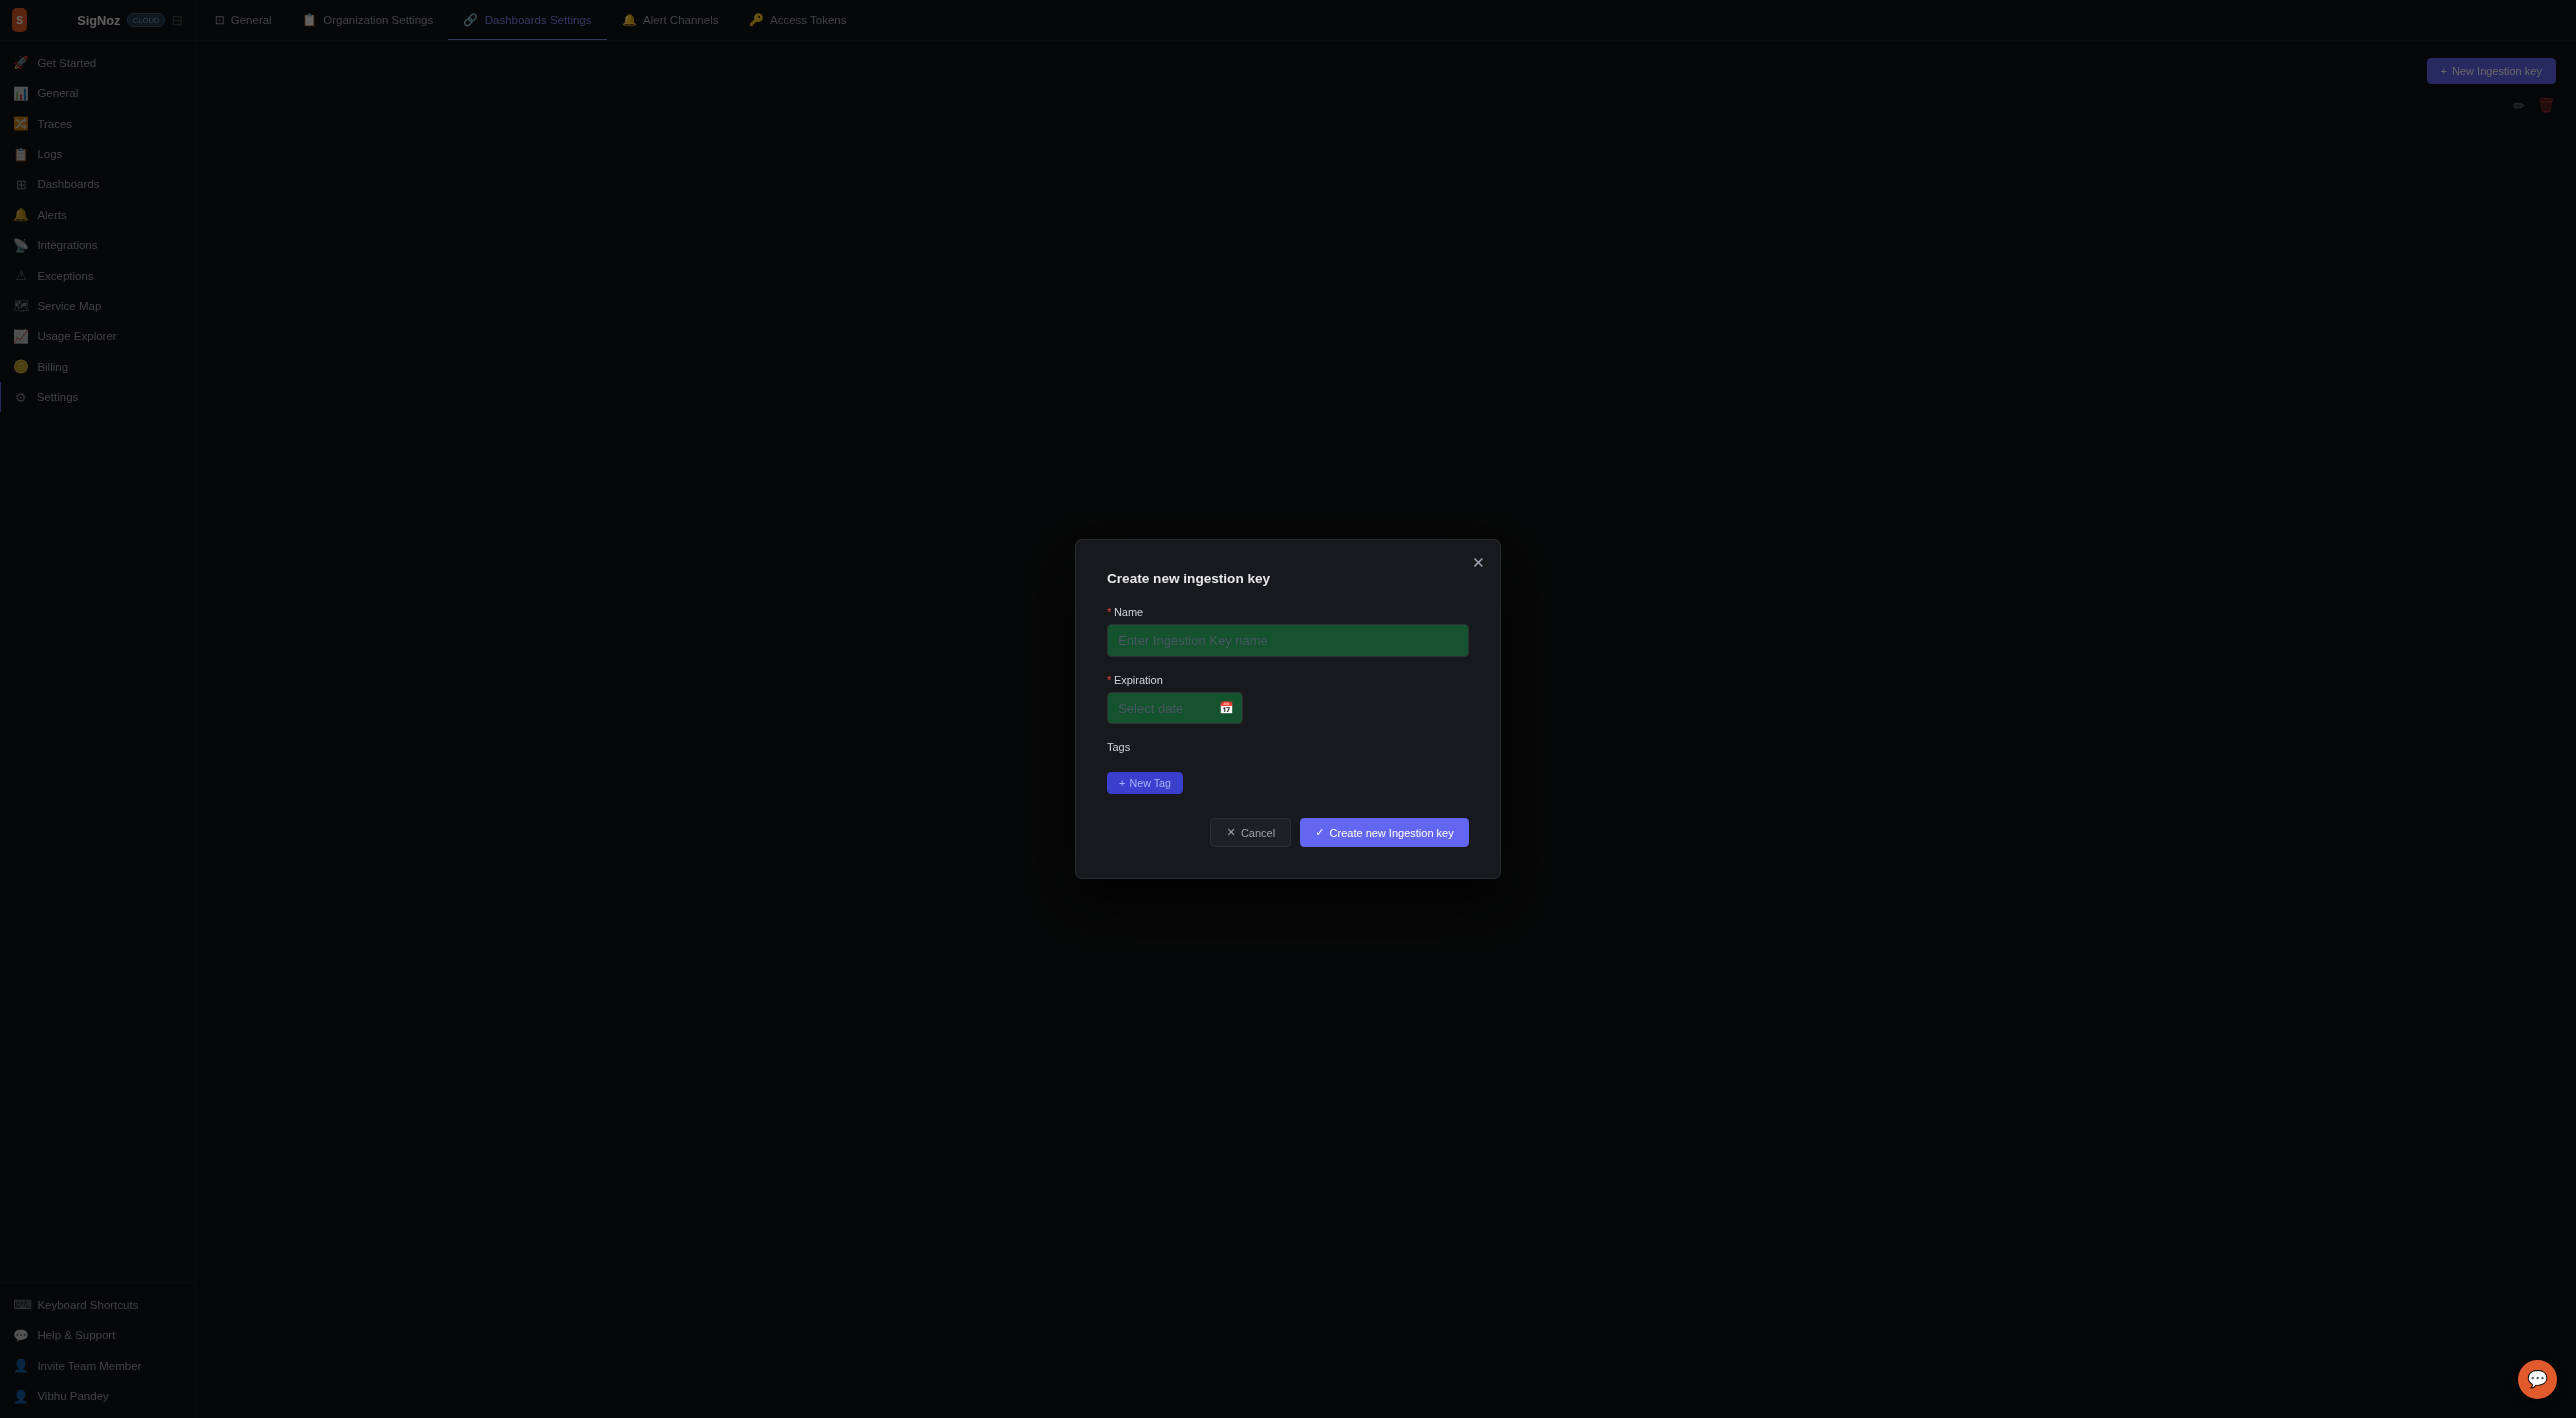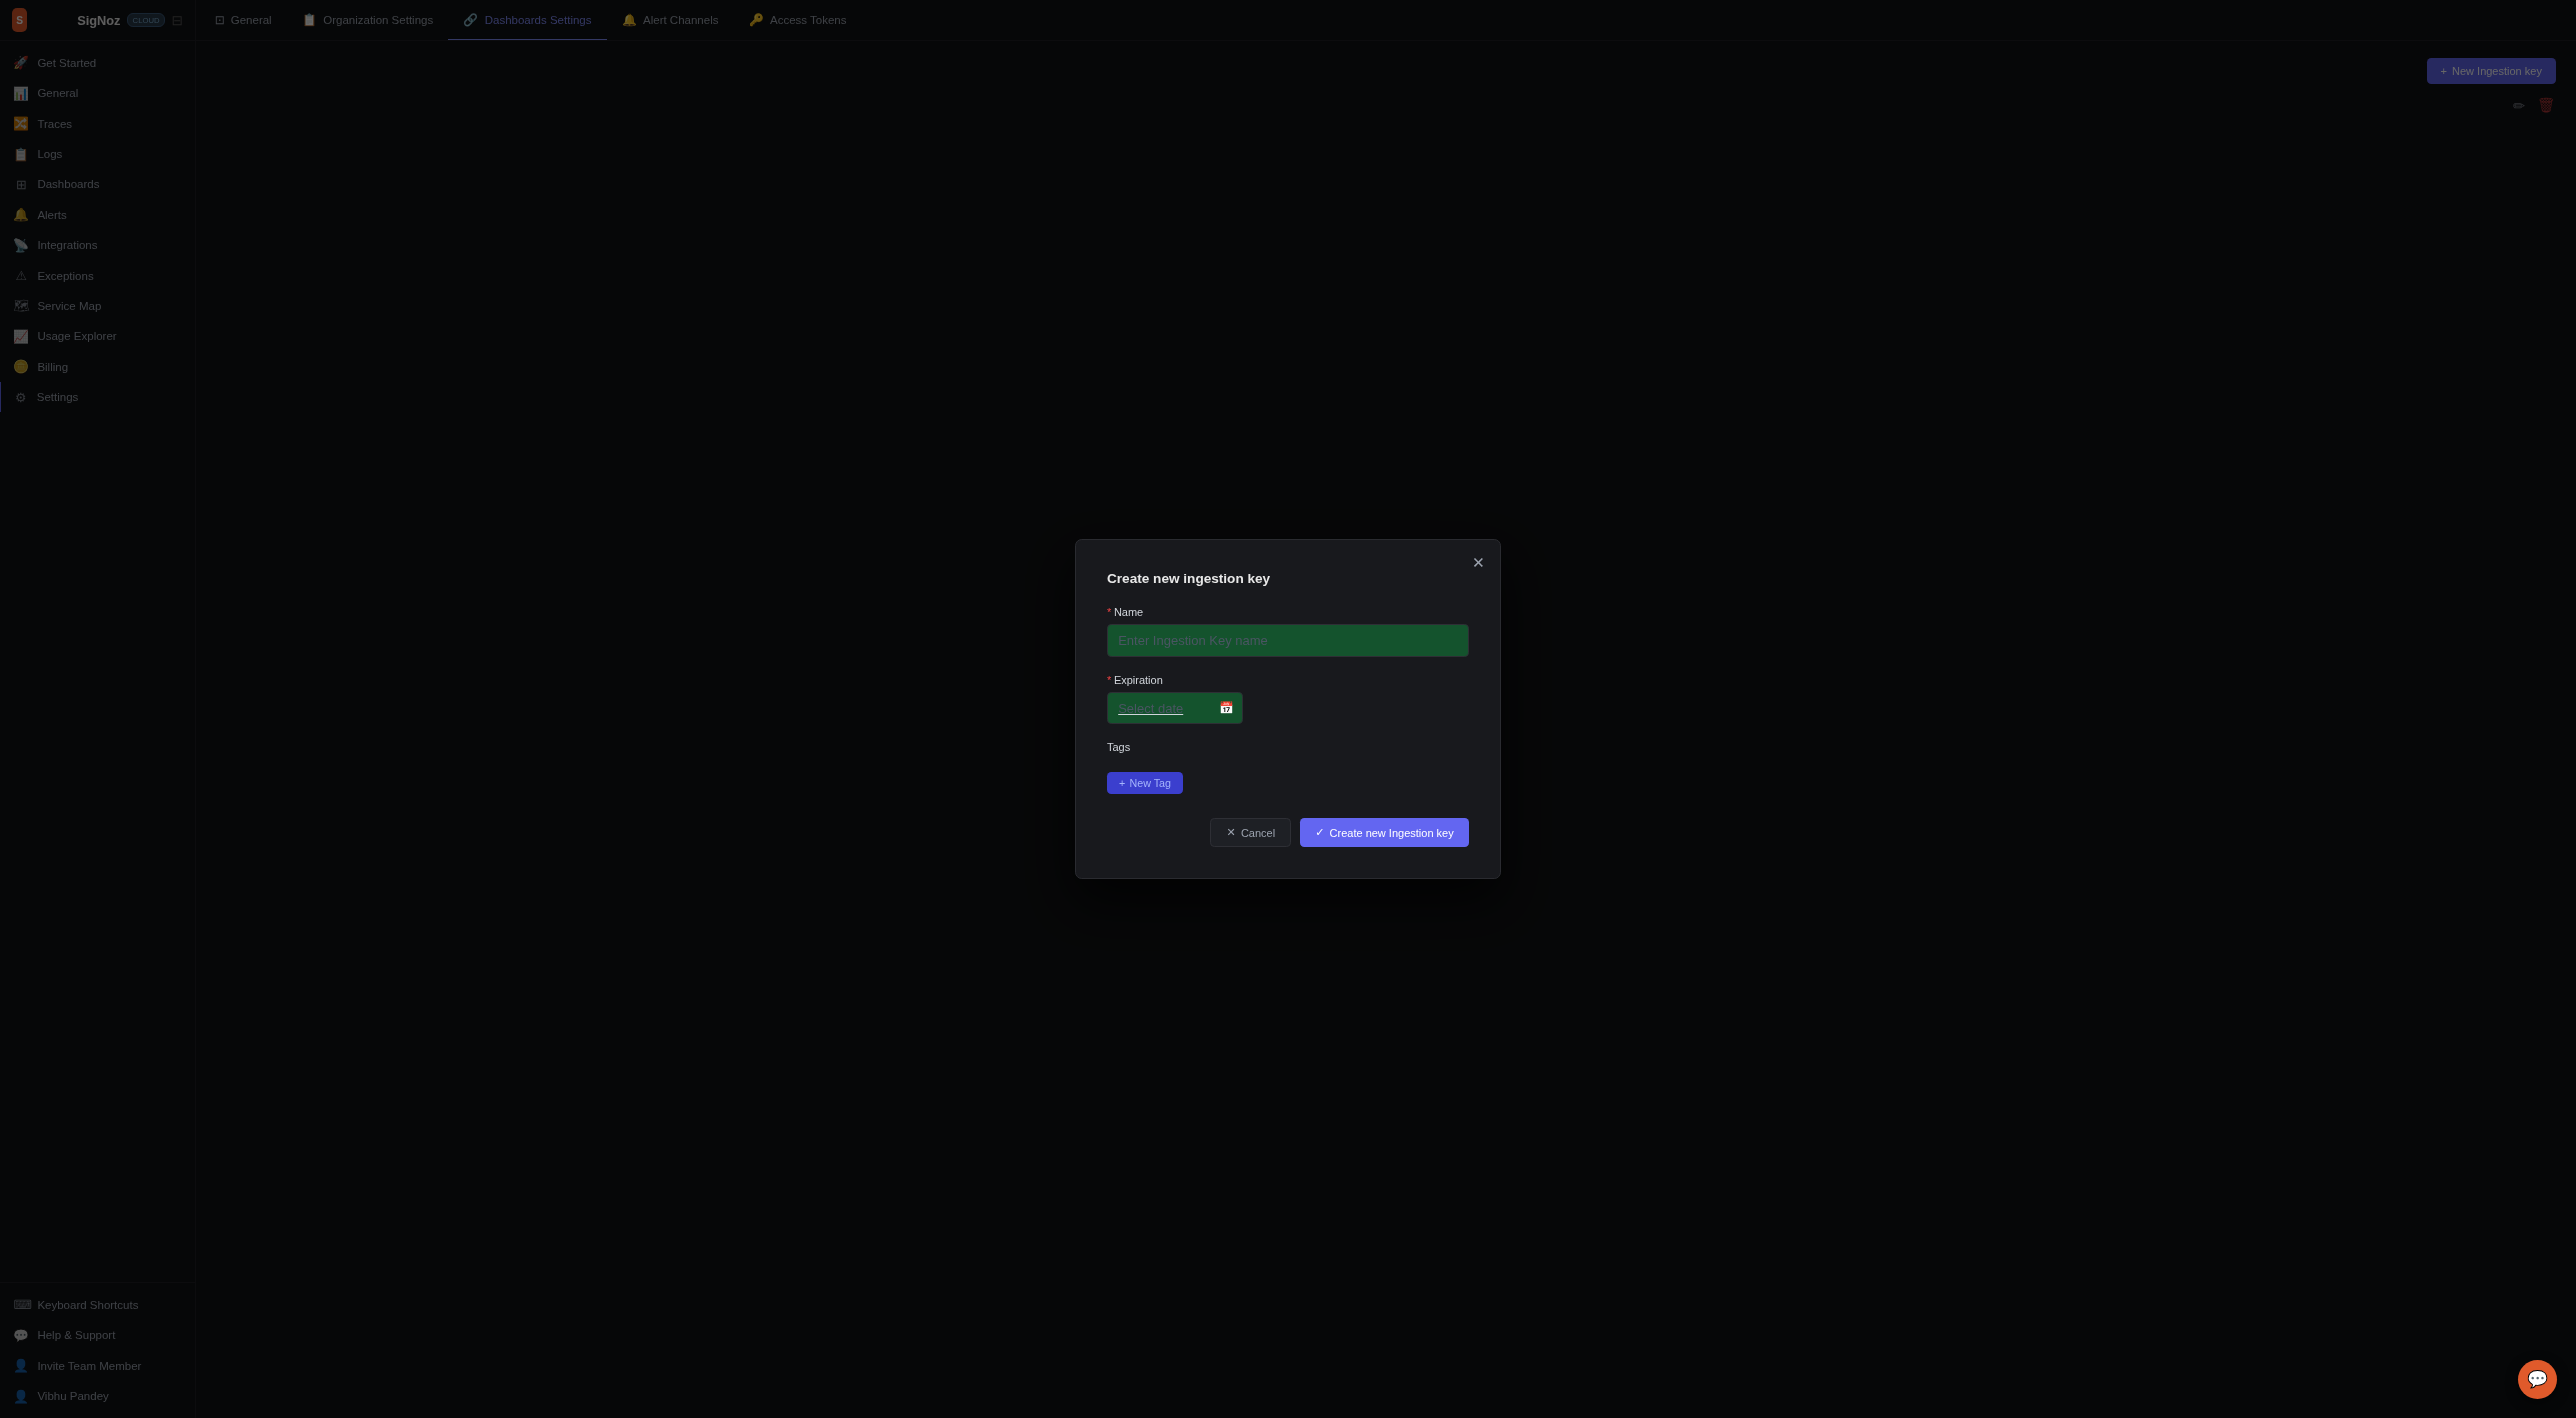--- a/index.html
+++ b/index.html
@@ -217,21 +217,20 @@
       font-size: 13px;
       outline: none;
     }
     .form-input::placeholder { color: #4b5563; }
 
     .date-wrapper {
       position: relative;
       display: flex;
       align-items: center;
       width: 136px;
-      text-decoration: underline;
     }
     .date-wrapper .form-input {
       padding-right: 31px;
     }
     .cal-icon {
       position: absolute;
       right: 8.5px;
       color: #6b7280;
       font-size: 12px;
       pointer-events: none;

